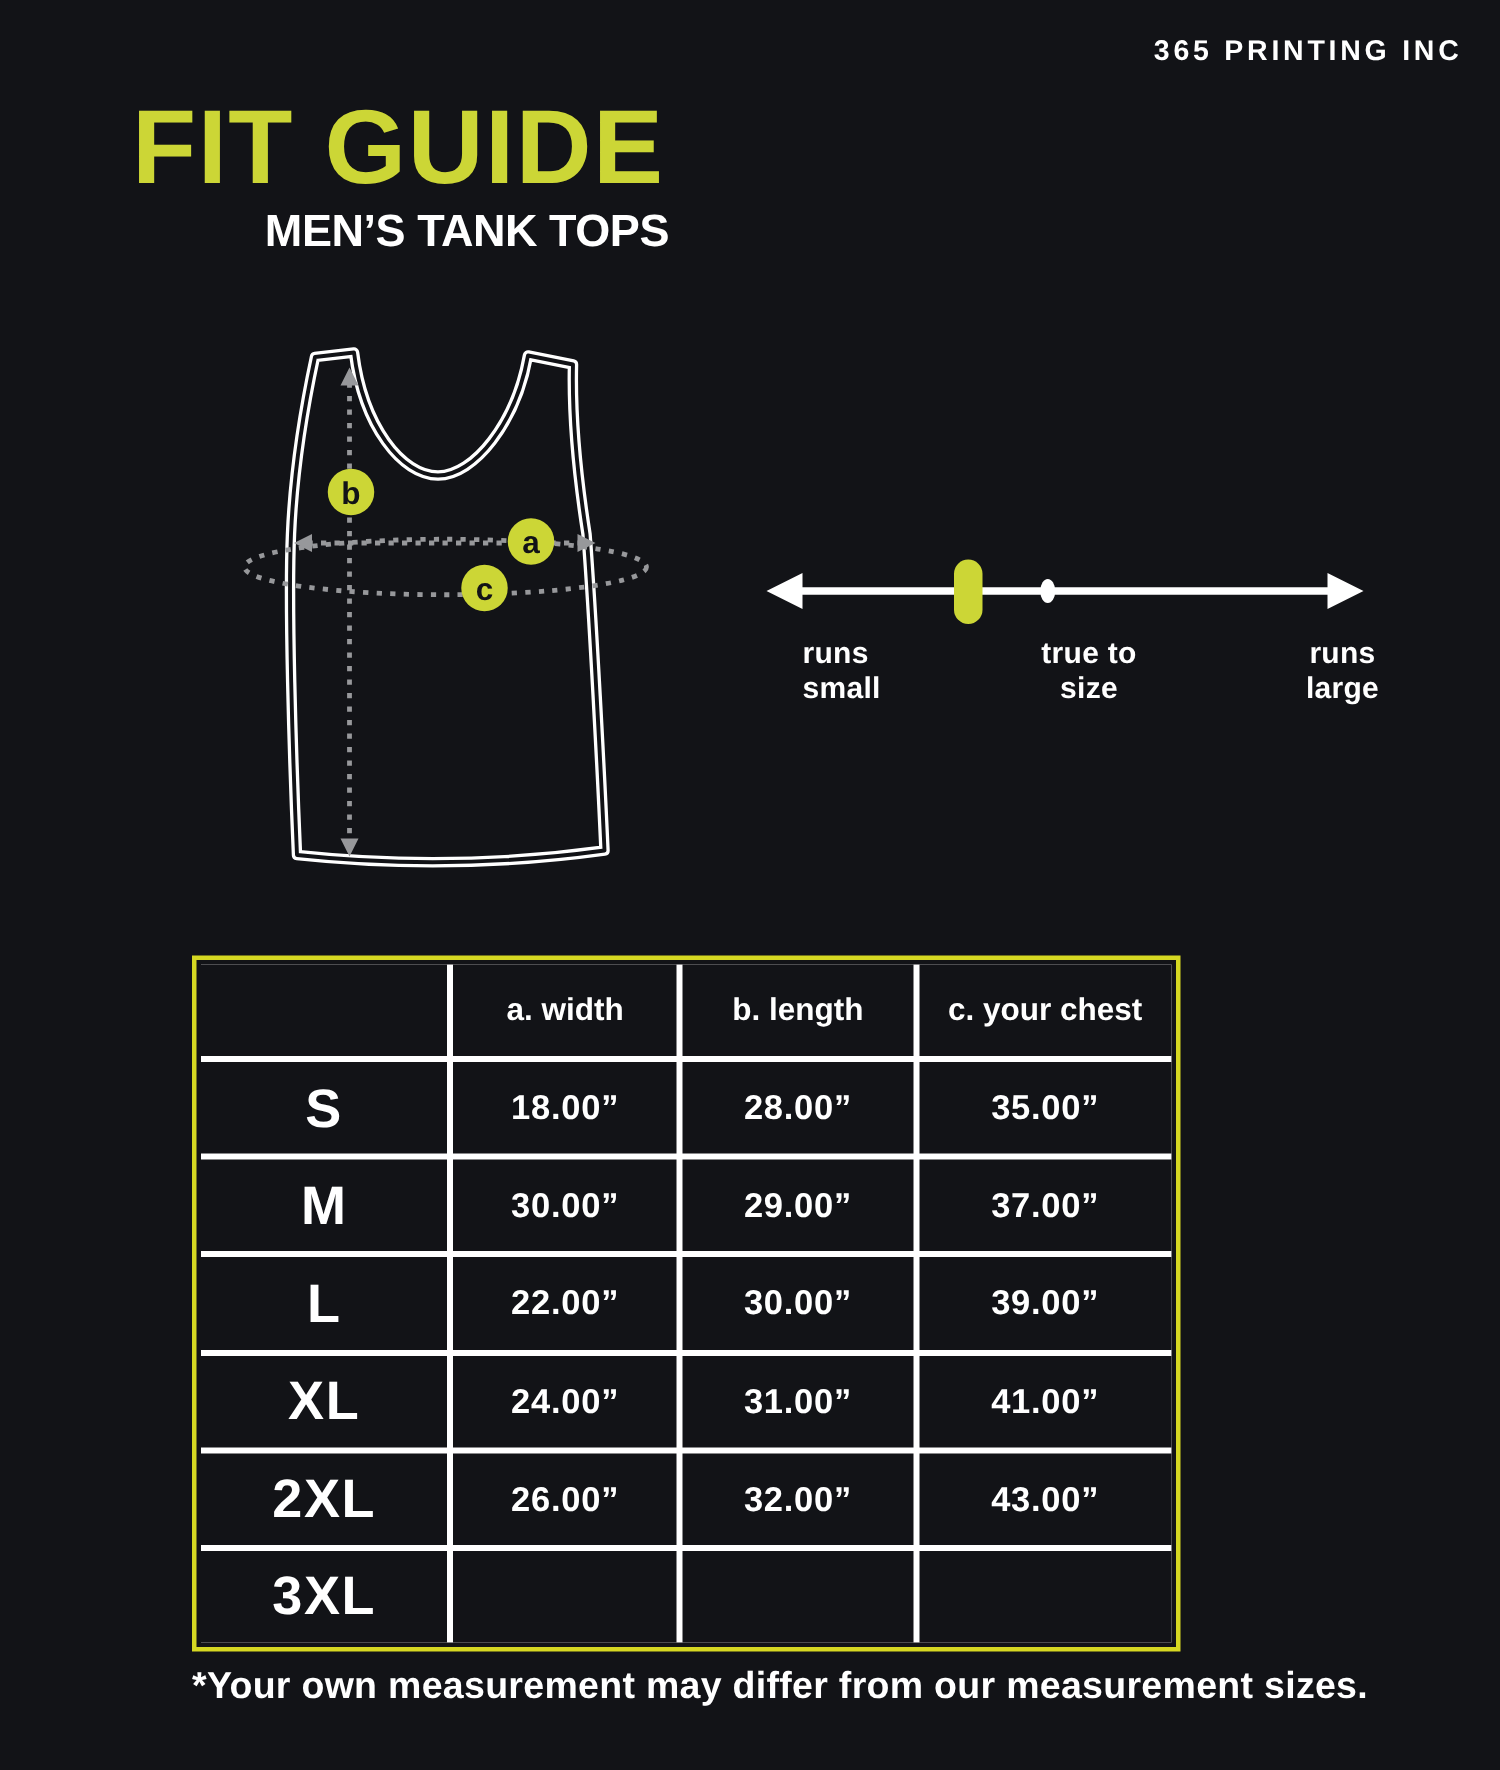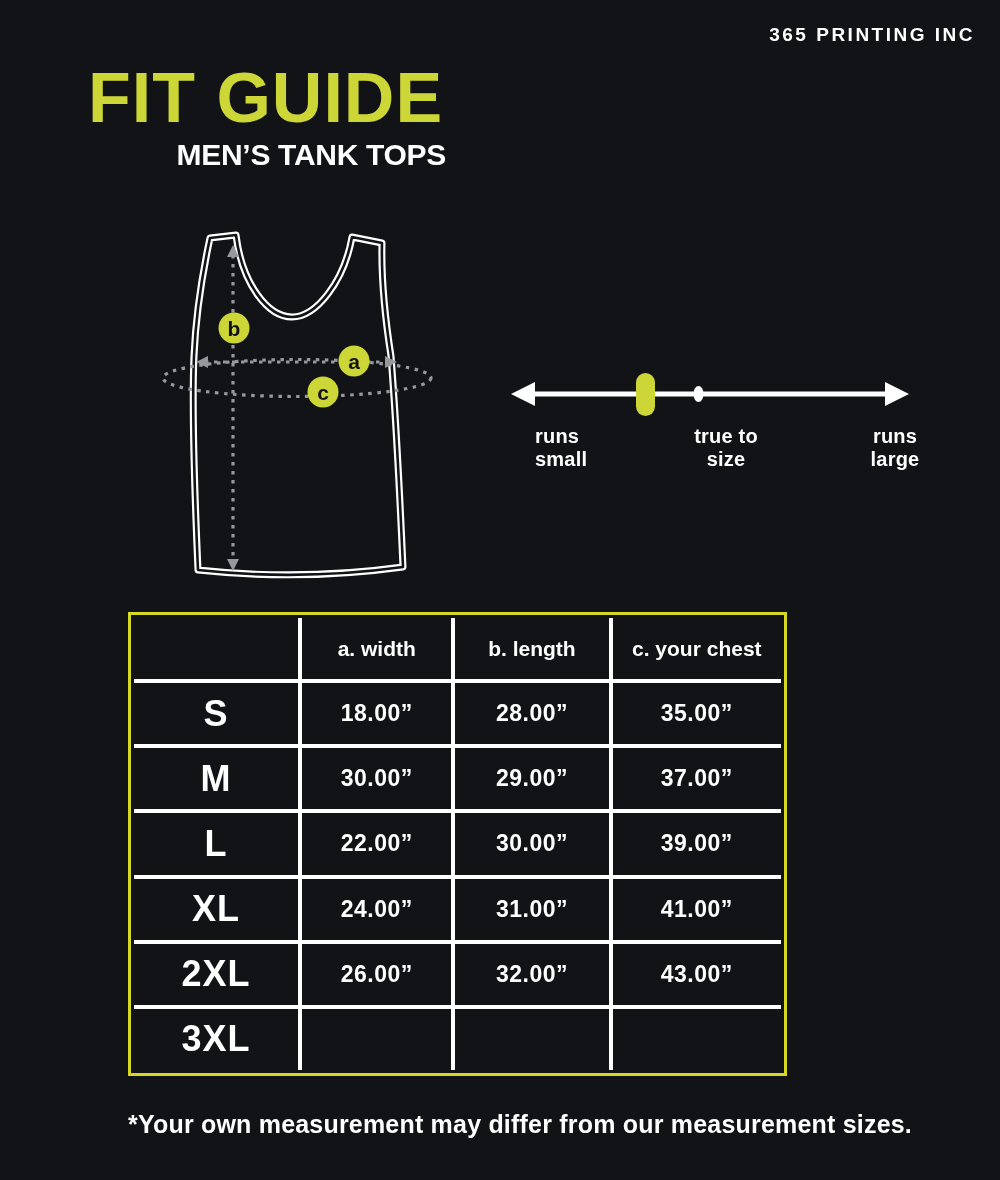--- a/index.html
+++ b/index.html
@@ -35,21 +35,21 @@
   .tank-diagram{position:absolute;left:130px;top:222px;}
   .fit-scale{position:absolute;left:505px;top:363px;width:410px;height:115px;}
   .scale-label{
     position:absolute;top:62px;
     font-size:20px;line-height:23px;letter-spacing:0.2px;margin-left:17px;
   }
   .scale-label.left{left:13px;text-align:left;}
   .scale-label.center{left:143px;width:122px;text-align:center;}
   .scale-label.right{left:312px;width:122px;text-align:center;}
   .size-table{
-    position:absolute;left:128px;top:612px;width:659px;height:464px;
+    position:absolute;left:128px;top:637px;width:659px;height:464px;
     border:3px solid var(--table_border);
     background:var(--background);
     padding:3px;
   }
   .size-grid{
     display:grid;width:100%;height:100%;
     grid-template-columns:196fr 178fr 183fr 201fr;
     grid-template-rows:repeat(7,1fr);
     gap:4px;
     background:var(--white);

